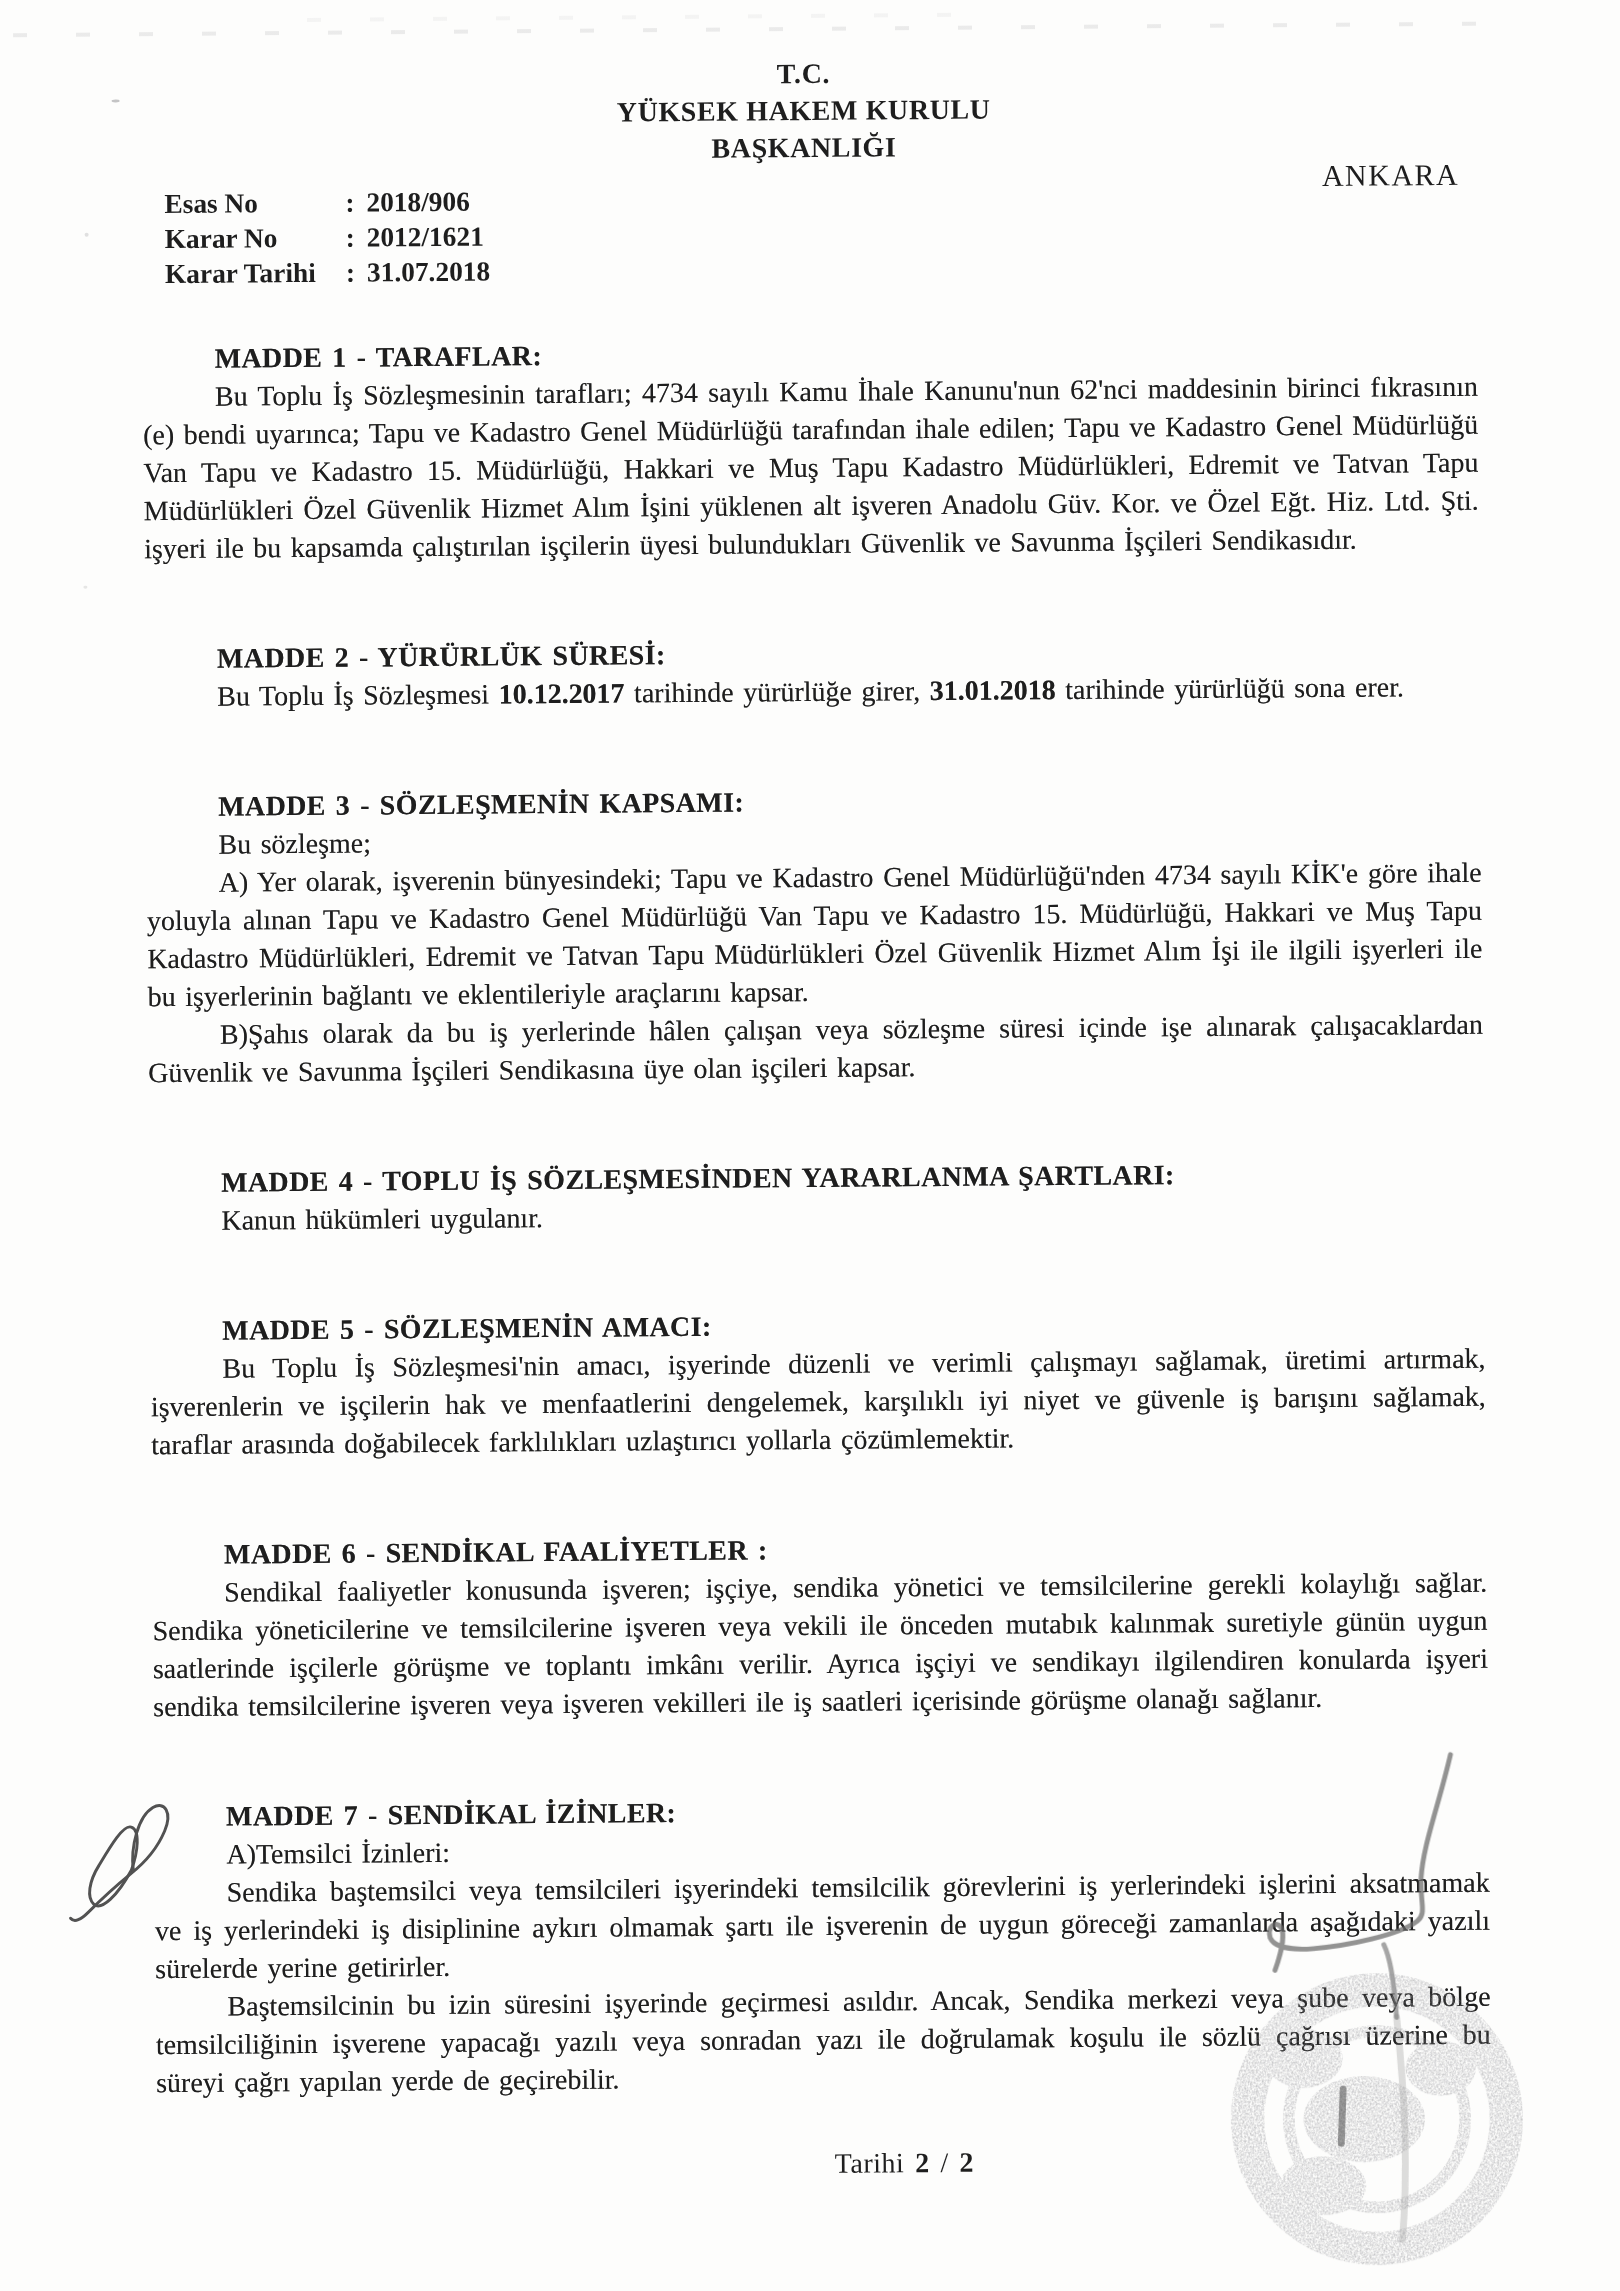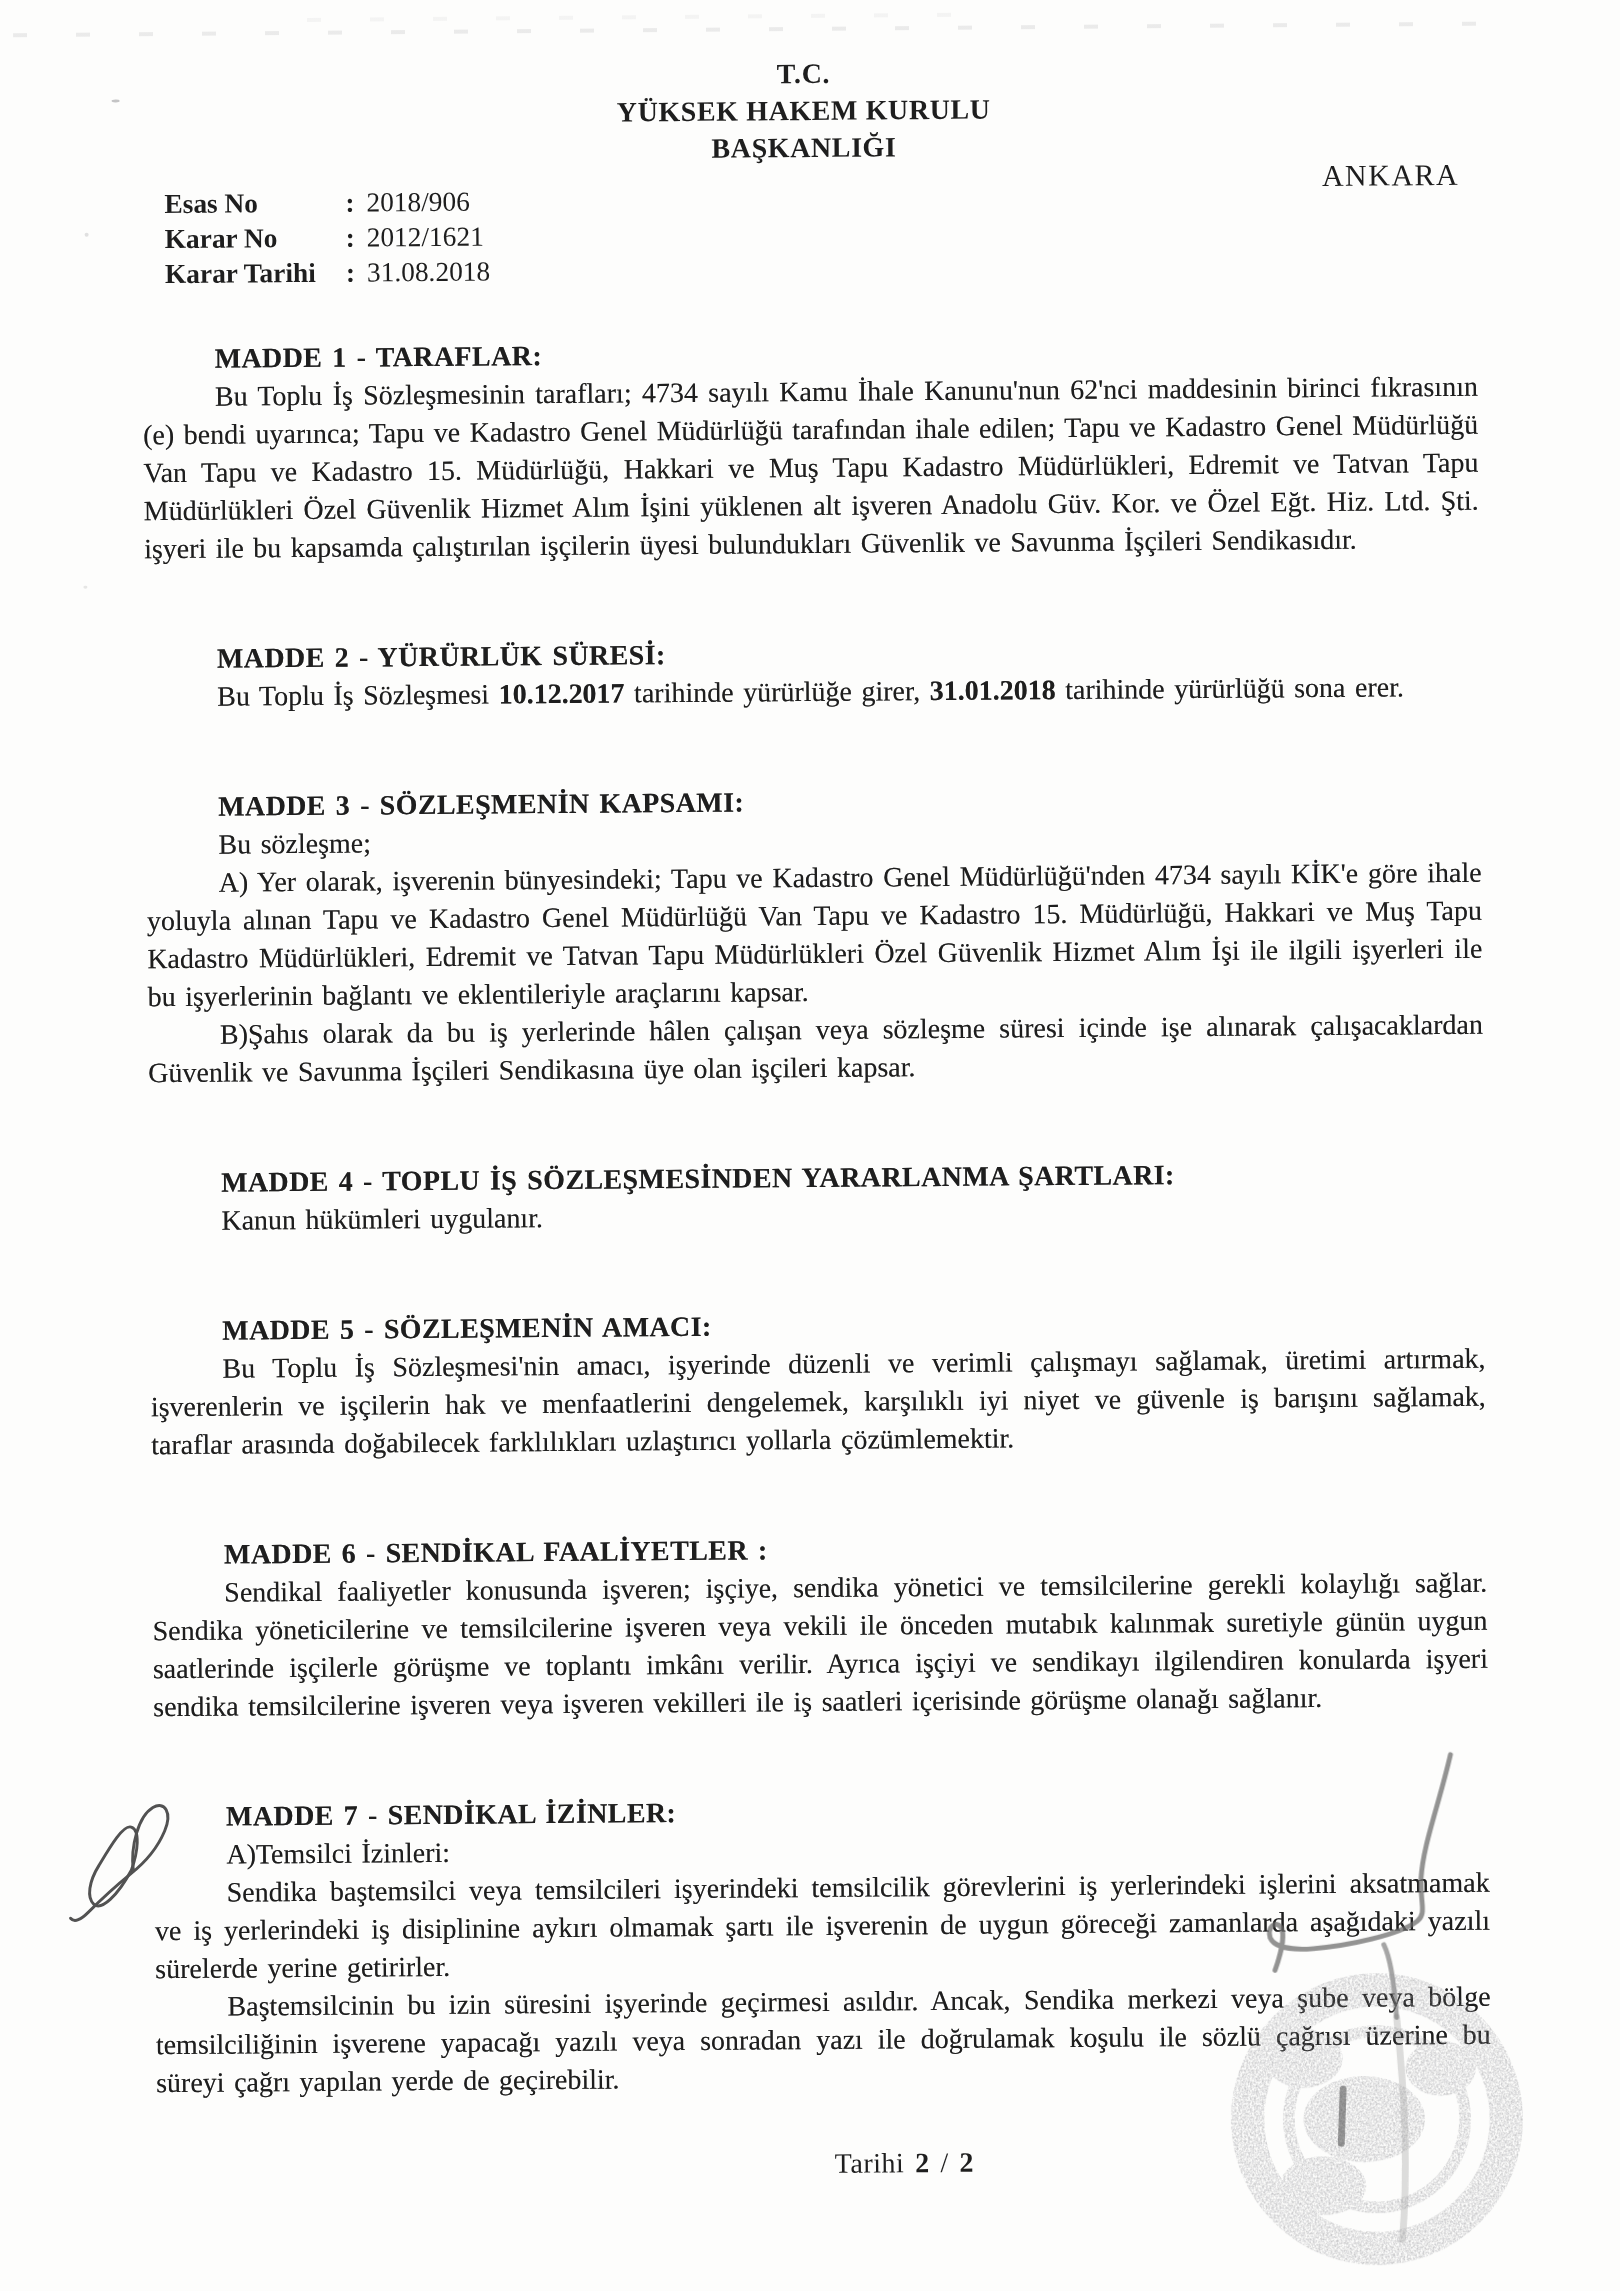--- a/index.html
+++ b/index.html
@@ -38,21 +38,21 @@
     position:absolute;top:163px;right:155px;
     font-size:30px;font-weight:normal;letter-spacing:1.5px;
   }
   .meta{
     position:absolute;top:182px;left:170px;
     font-size:27.4px;line-height:35px;
   }
   .meta-row{display:grid;grid-template-columns:169px 33px auto;}
   .meta-row .lbl{font-weight:bold;}
   .meta-row .sep{font-weight:bold;text-align:center;}
-  .meta-row .val{font-weight:normal;}
+  .meta-row .val{font-weight:bold;}
 
   .articles{
     position:absolute;top:325px;left:147px;width:1335px;
     font-size:28px;line-height:38px;
     text-align:justify;word-spacing:2.5px;
     text-shadow:0 0 0.5px rgba(20,20,20,.55);
   }
   .articles section{margin:0 0 72px 0;}
   .articles section:first-child{margin-top:9.8px;}
   .articles h2{
@@ -100,21 +100,21 @@
       <span class="val">2018/906</span>
     </div>
     <div class="meta-row">
       <span class="lbl">Karar No</span>
       <span class="sep">:</span>
       <span class="val">2012/1621</span>
     </div>
     <div class="meta-row">
       <span class="lbl">Karar Tarihi</span>
       <span class="sep">:</span>
-      <span class="val">31.08.2018</span>
+      <span class="val">31.07.2018</span>
     </div>
   </div>
 
   <main class="articles" id="articles">
       <section>
         <h2>MADDE 1 - TARAFLAR:</h2>
         <p><span>Bu Toplu İş Sözleşmesinin tarafları; 4734 sayılı Kamu İhale Kanunu'nun 62'nci maddesinin birinci fıkrasının (e) bendi uyarınca; Tapu ve Kadastro Genel Müdürlüğü tarafından ihale edilen; Tapu ve Kadastro Genel Müdürlüğü Van Tapu ve Kadastro 15. Müdürlüğü, Hakkari ve Muş Tapu Kadastro Müdürlükleri, Edremit ve Tatvan Tapu Müdürlükleri Özel Güvenlik Hizmet Alım İşini yüklenen alt işveren Anadolu Güv. Kor. ve Özel Eğt. Hiz. Ltd. Şti. işyeri ile bu kapsamda çalıştırılan işçilerin üyesi bulundukları Güvenlik ve Savunma İşçileri Sendikasıdır.</span></p>
       </section>
       <section>
         <h2>MADDE 2 - YÜRÜRLÜK SÜRESİ:</h2>

